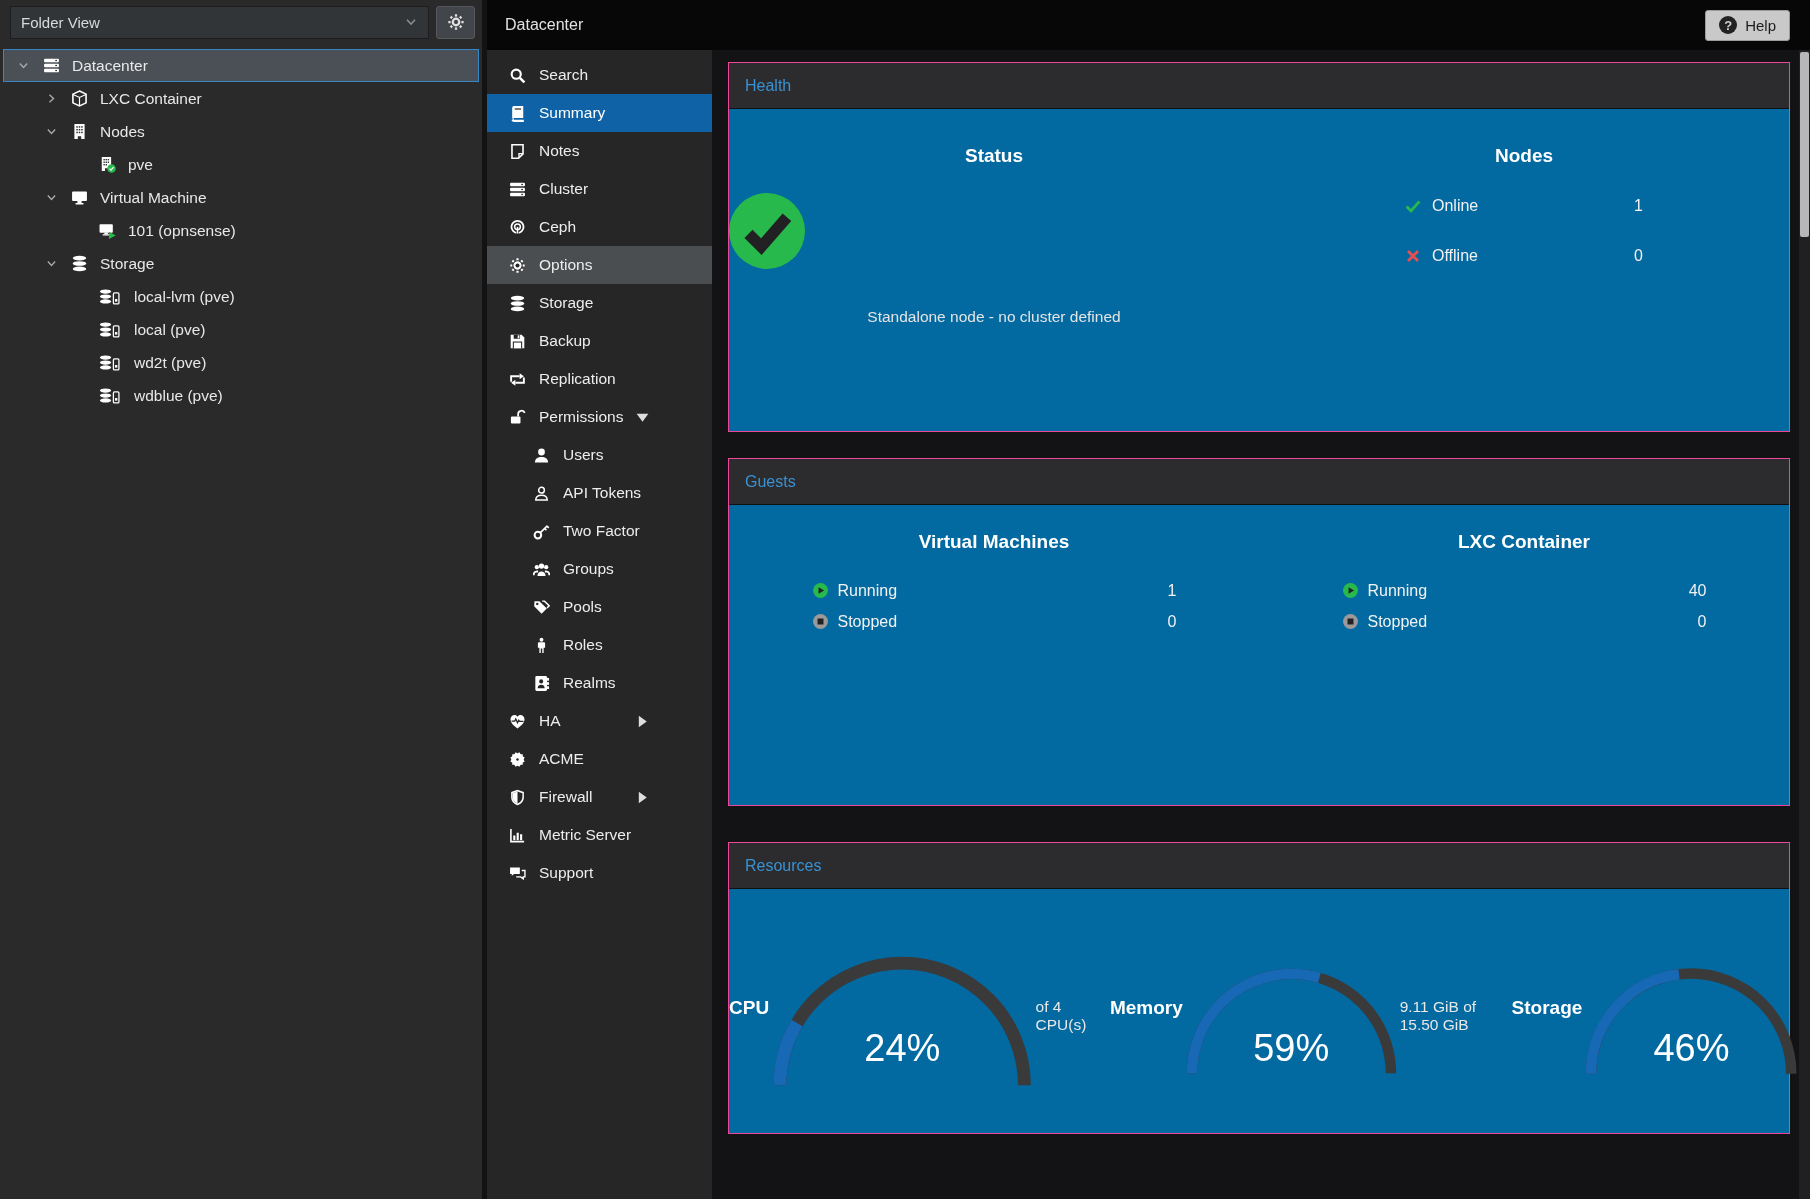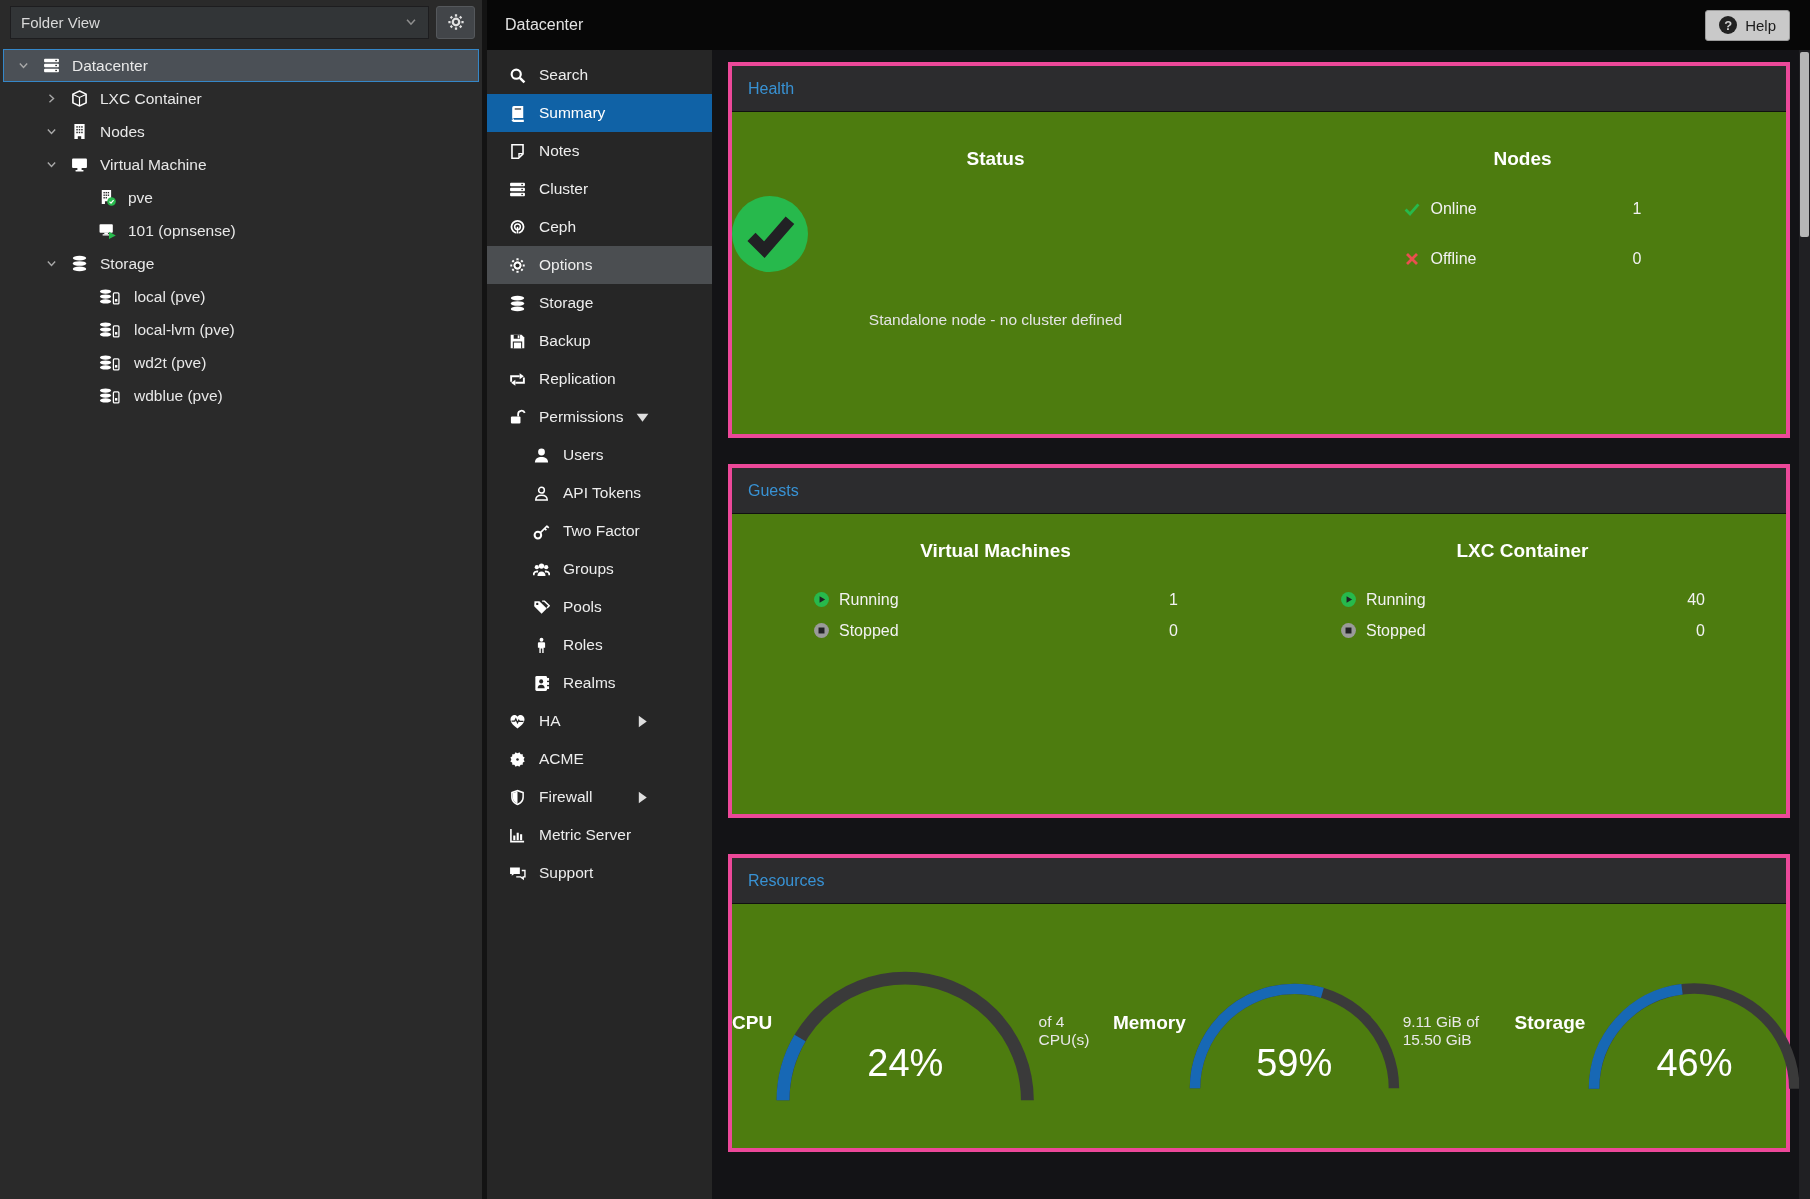--- a/index.html
+++ b/index.html
@@ -47,21 +47,21 @@
   .nav-item{height:38px;display:flex;align-items:center;padding-left:22px;position:relative;color:#ededed;font-size:15.5px;cursor:pointer;}
   .nav-item .icon{width:18px;min-width:18px;height:17px;margin-right:12px;}
   .nav-item .icon svg{width:17px;height:17px;}
   .nav-item.sub{padding-left:46px;}
   .nav-item.selected{background:var(--selection);color:#fff;}
   .nav-item.hover{background:#4b4e51;}
   .nav-caret{position:absolute;right:48px;width:11px;height:11px;color:#dedede;}
 
   
   .content{flex:1;background:#131316;padding:12px 20px 0 16px;position:relative;overflow:hidden;}
-  .panel{background:#4d7c0f;border:4px solid #ec4899;margin-bottom:26px;}
+  .panel{background:#0369a1;border:1px solid #ec4899;margin-bottom:26px;}
   .panel-header{height:46px;background:#2c2c2e;border-bottom:1px solid #101010;display:flex;align-items:center;padding:0 16px;color:var(--accent);font-size:16px;}
   .col-heading{text-align:center;font-size:19px;font-weight:bold;color:#fff;}
 
   .health-body{display:grid;grid-template-columns:1fr 1fr;padding:36px 0 30px;min-height:322px;}
   .status-icon{width:76px;height:76px;margin:26px auto 0;}
   .status-msg{text-align:center;margin-top:36px;font-size:15.5px;color:#e4e4e4;}
   .nodes-table{width:238px;margin:14px auto 0;}
   .stat-row{display:flex;align-items:center;height:50px;font-size:16px;color:#f2f2f2;}
   .stat-icon{width:18px;height:16px;margin-right:9px;}
   .stat-icon svg{width:16px;height:16px;}
@@ -164,35 +164,20 @@
               <rect x="7.3" y="5.6" width="1.4" height="1.4"></rect>
               <rect x="9.6" y="5.6" width="1.4" height="1.4"></rect>
               <rect x="5" y="8.2" width="1.4" height="1.4"></rect>
               <rect x="7.3" y="8.2" width="1.4" height="1.4"></rect>
               <rect x="9.6" y="8.2" width="1.4" height="1.4"></rect>
             </g>
           </svg>
         </span>
         <span class="tree-label">Nodes</span>
       </div>
-      <div class="tree-row" style="padding-left: 42px;">
-        <span class="tree-caret icon">
-          <svg viewBox="0 0 16 16">
-            <path d="M3.5 5.5 8 10.5l4.5-5" fill="none" stroke="currentColor" stroke-width="1.7"></path>
-          </svg>
-        </span>
-        <span class="tree-icon icon">
-          <svg viewBox="0 0 16 16">
-            <rect x="1" y="2.3" width="14" height="9" rx="1" fill="currentColor"></rect>
-            <rect x="6" y="11.3" width="4" height="2" fill="currentColor"></rect>
-            <rect x="4.2" y="13.2" width="7.6" height="1.4" rx=".4" fill="currentColor"></rect>
-          </svg>
-        </span>
-        <span class="tree-label">Virtual Machine</span>
-      </div>
       <div class="tree-row" style="padding-left: 70px;">
         <span class="tree-caret icon"></span>
         <span class="tree-icon icon">
           <svg viewBox="0 0 16 16">
             <path d="M2.6 1h8.8v13H8.4v-2.4H5.6V14H2.6z" fill="currentColor"></path>
             <g fill="#2a2a2a">
               <rect x="4.2" y="2.8" width="1.3" height="1.3"></rect>
               <rect x="6.2" y="2.8" width="1.3" height="1.3"></rect>
               <rect x="8.2" y="2.8" width="1.3" height="1.3"></rect>
               <rect x="4.2" y="5.2" width="1.3" height="1.3"></rect>
@@ -200,20 +185,35 @@
               <rect x="8.2" y="5.2" width="1.3" height="1.3"></rect>
               <rect x="4.2" y="7.6" width="1.3" height="1.3"></rect>
               <rect x="6.2" y="7.6" width="1.3" height="1.3"></rect>
             </g>
             <circle cx="11.8" cy="11.8" r="4" fill="var(--green)"></circle>
             <path d="m9.9 11.9 1.4 1.4 2.4-2.9" fill="none" stroke="#fff" stroke-width="1.2"></path>
           </svg>
         </span>
         <span class="tree-label">pve</span>
       </div>
+      <div class="tree-row" style="padding-left: 42px;">
+        <span class="tree-caret icon">
+          <svg viewBox="0 0 16 16">
+            <path d="M3.5 5.5 8 10.5l4.5-5" fill="none" stroke="currentColor" stroke-width="1.7"></path>
+          </svg>
+        </span>
+        <span class="tree-icon icon">
+          <svg viewBox="0 0 16 16">
+            <rect x="1" y="2.3" width="14" height="9" rx="1" fill="currentColor"></rect>
+            <rect x="6" y="11.3" width="4" height="2" fill="currentColor"></rect>
+            <rect x="4.2" y="13.2" width="7.6" height="1.4" rx=".4" fill="currentColor"></rect>
+          </svg>
+        </span>
+        <span class="tree-label">Virtual Machine</span>
+      </div>
       <div class="tree-row" style="padding-left: 70px;">
         <span class="tree-caret icon"></span>
         <span class="tree-icon icon">
           <svg viewBox="0 0 16 16">
             <rect x=".5" y="2" width="12.5" height="8" rx=".9" fill="currentColor"></rect>
             <rect x="5" y="10" width="3.4" height="1.6" fill="currentColor"></rect>
             <rect x="3.4" y="11.5" width="6.6" height="1.2" rx=".3" fill="currentColor"></rect>
             <path d="M9.4 9.2 15.8 12.6 9.4 16z" fill="var(--green)"></path>
           </svg>
         </span>
@@ -242,36 +242,36 @@
           <svg viewBox="0 0 20 16">
             <g fill="currentColor">
               <ellipse cx="5.8" cy="3.4" rx="5.3" ry="2"></ellipse>
               <ellipse cx="5.8" cy="8" rx="5.3" ry="2"></ellipse>
               <ellipse cx="5.8" cy="12.6" rx="5.3" ry="2"></ellipse>
             </g>
             <rect x="13.2" y="4.6" width="5.2" height="10.4" rx="1" fill="none" stroke="currentColor" stroke-width="1.2"></rect>
             <rect x="14.7" y="10.4" width="2.2" height="2.4" fill="currentColor"></rect>
           </svg>
         </span>
-        <span class="tree-label">local (pve)</span>
+        <span class="tree-label">local-lvm (pve)</span>
       </div>
       <div class="tree-row" style="padding-left: 70px;">
         <span class="tree-caret icon"></span>
         <span class="tree-icon icon icon-wide">
           <svg viewBox="0 0 20 16">
             <g fill="currentColor">
               <ellipse cx="5.8" cy="3.4" rx="5.3" ry="2"></ellipse>
               <ellipse cx="5.8" cy="8" rx="5.3" ry="2"></ellipse>
               <ellipse cx="5.8" cy="12.6" rx="5.3" ry="2"></ellipse>
             </g>
             <rect x="13.2" y="4.6" width="5.2" height="10.4" rx="1" fill="none" stroke="currentColor" stroke-width="1.2"></rect>
             <rect x="14.7" y="10.4" width="2.2" height="2.4" fill="currentColor"></rect>
           </svg>
         </span>
-        <span class="tree-label">local-lvm (pve)</span>
+        <span class="tree-label">local (pve)</span>
       </div>
       <div class="tree-row" style="padding-left: 70px;">
         <span class="tree-caret icon"></span>
         <span class="tree-icon icon icon-wide">
           <svg viewBox="0 0 20 16">
             <g fill="currentColor">
               <ellipse cx="5.8" cy="3.4" rx="5.3" ry="2"></ellipse>
               <ellipse cx="5.8" cy="8" rx="5.3" ry="2"></ellipse>
               <ellipse cx="5.8" cy="12.6" rx="5.3" ry="2"></ellipse>
             </g>

